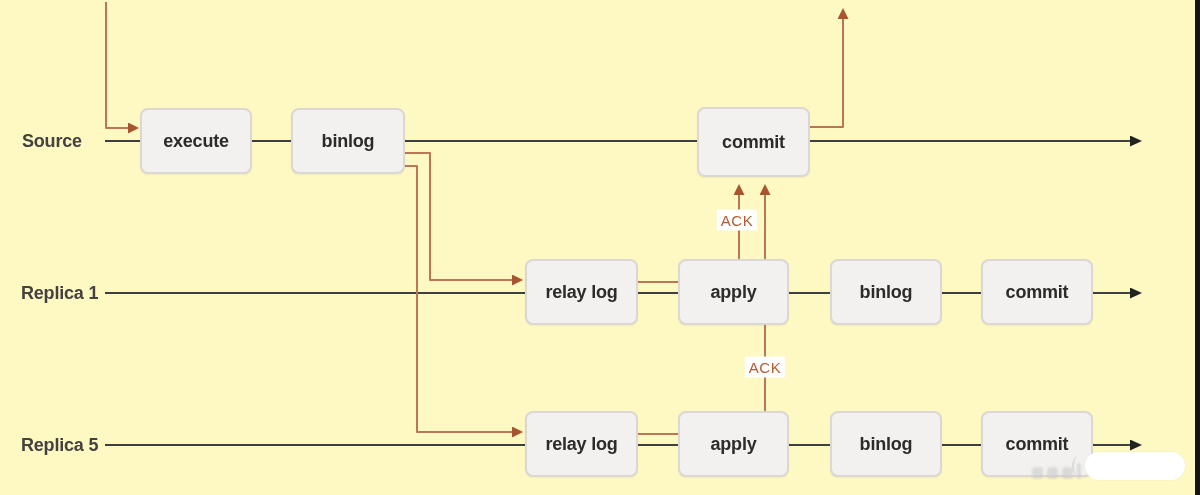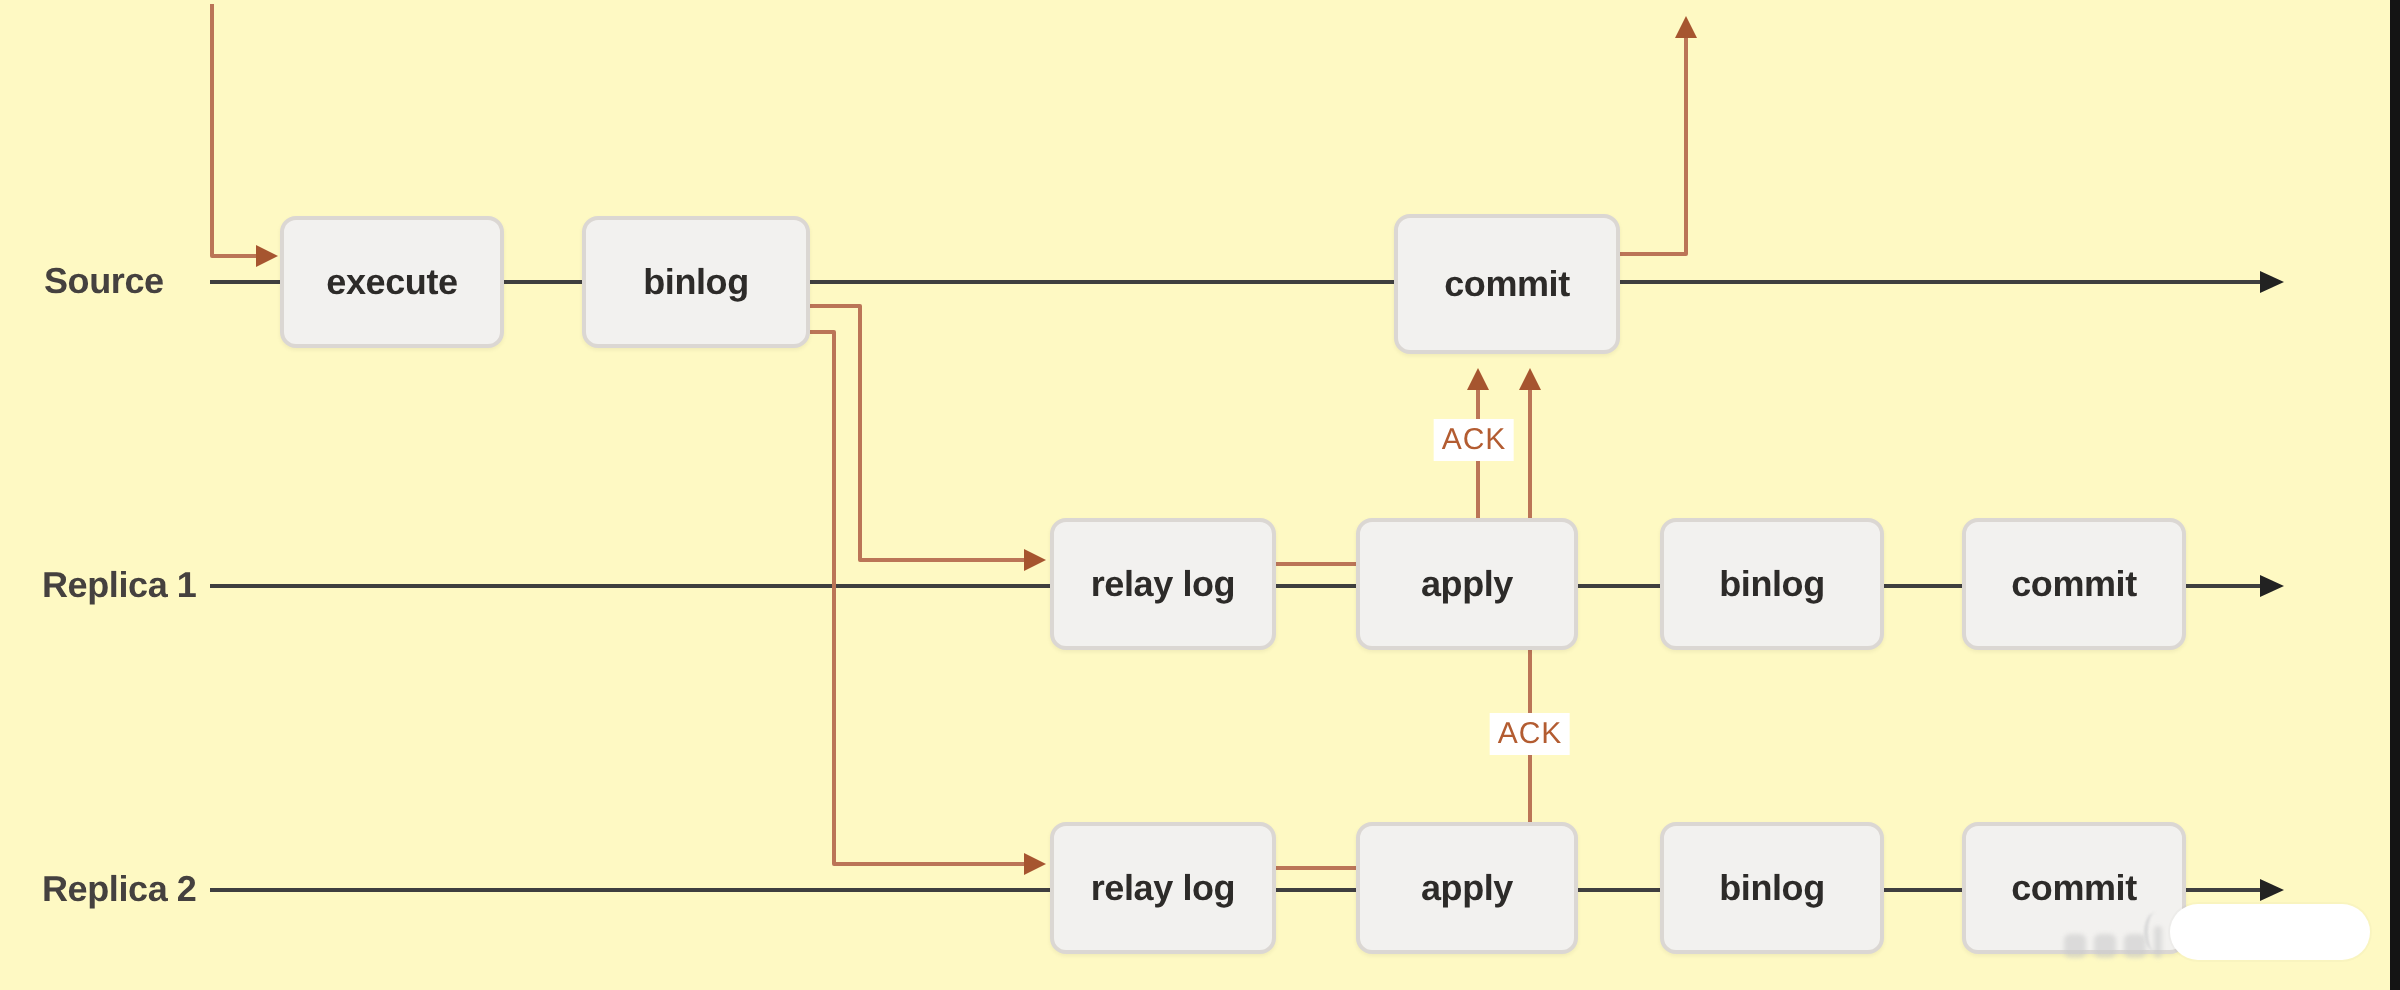--- a/index.html
+++ b/index.html
@@ -95,21 +95,21 @@
       <path d="M405,166 L417,166 L417,432 L513,432" marker-end="url(#arrO)"></path>
       <path d="M638,282 L678,282"></path>
       <path d="M638,434 L678,434"></path>
       <path d="M739,259 L739,194" marker-end="url(#arrO)"></path>
       <path d="M765,411 L765,194" marker-end="url(#arrO)"></path>
     </g>
   </svg>
 
   <div class="lane-label" style="left:22px;top:141px">Source</div>
   <div class="lane-label" style="left:21px;top:293px">Replica 1</div>
-  <div class="lane-label" style="left:21px;top:445px">Replica 2</div>
+  <div class="lane-label" style="left:21px;top:445px">Replica 5</div>
 
   <div class="node" style="left:140px;top:108px;width:112px;height:66px">execute</div>
   <div class="node" style="left:291px;top:108px;width:114px;height:66px">binlog</div>
   <div class="node" style="left:697px;top:107px;width:113px;height:70px">commit</div>
 
   <div class="node" style="left:525px;top:259px;width:113px;height:66px">relay log</div>
   <div class="node" style="left:678px;top:259px;width:111px;height:66px">apply</div>
   <div class="node" style="left:830px;top:259px;width:112px;height:66px">binlog</div>
   <div class="node" style="left:981px;top:259px;width:112px;height:66px">commit</div>
 

